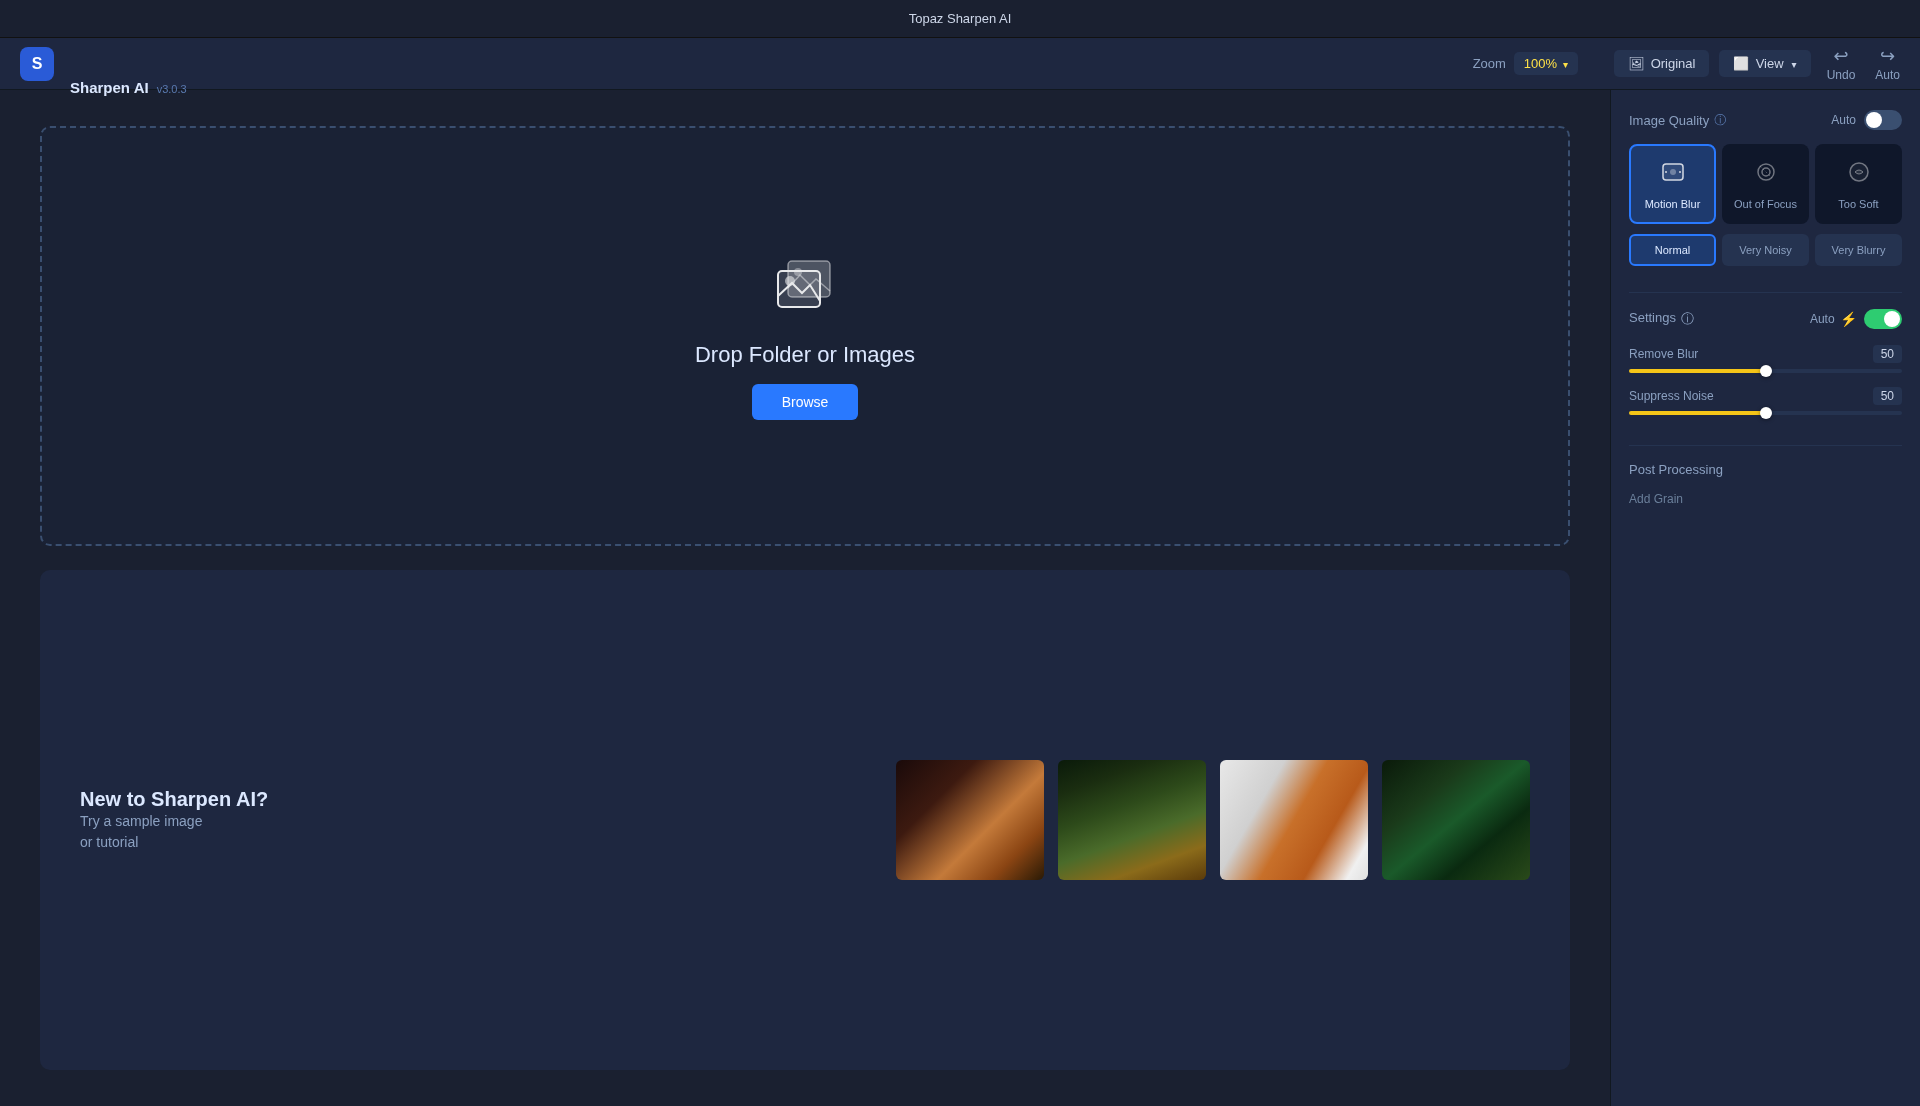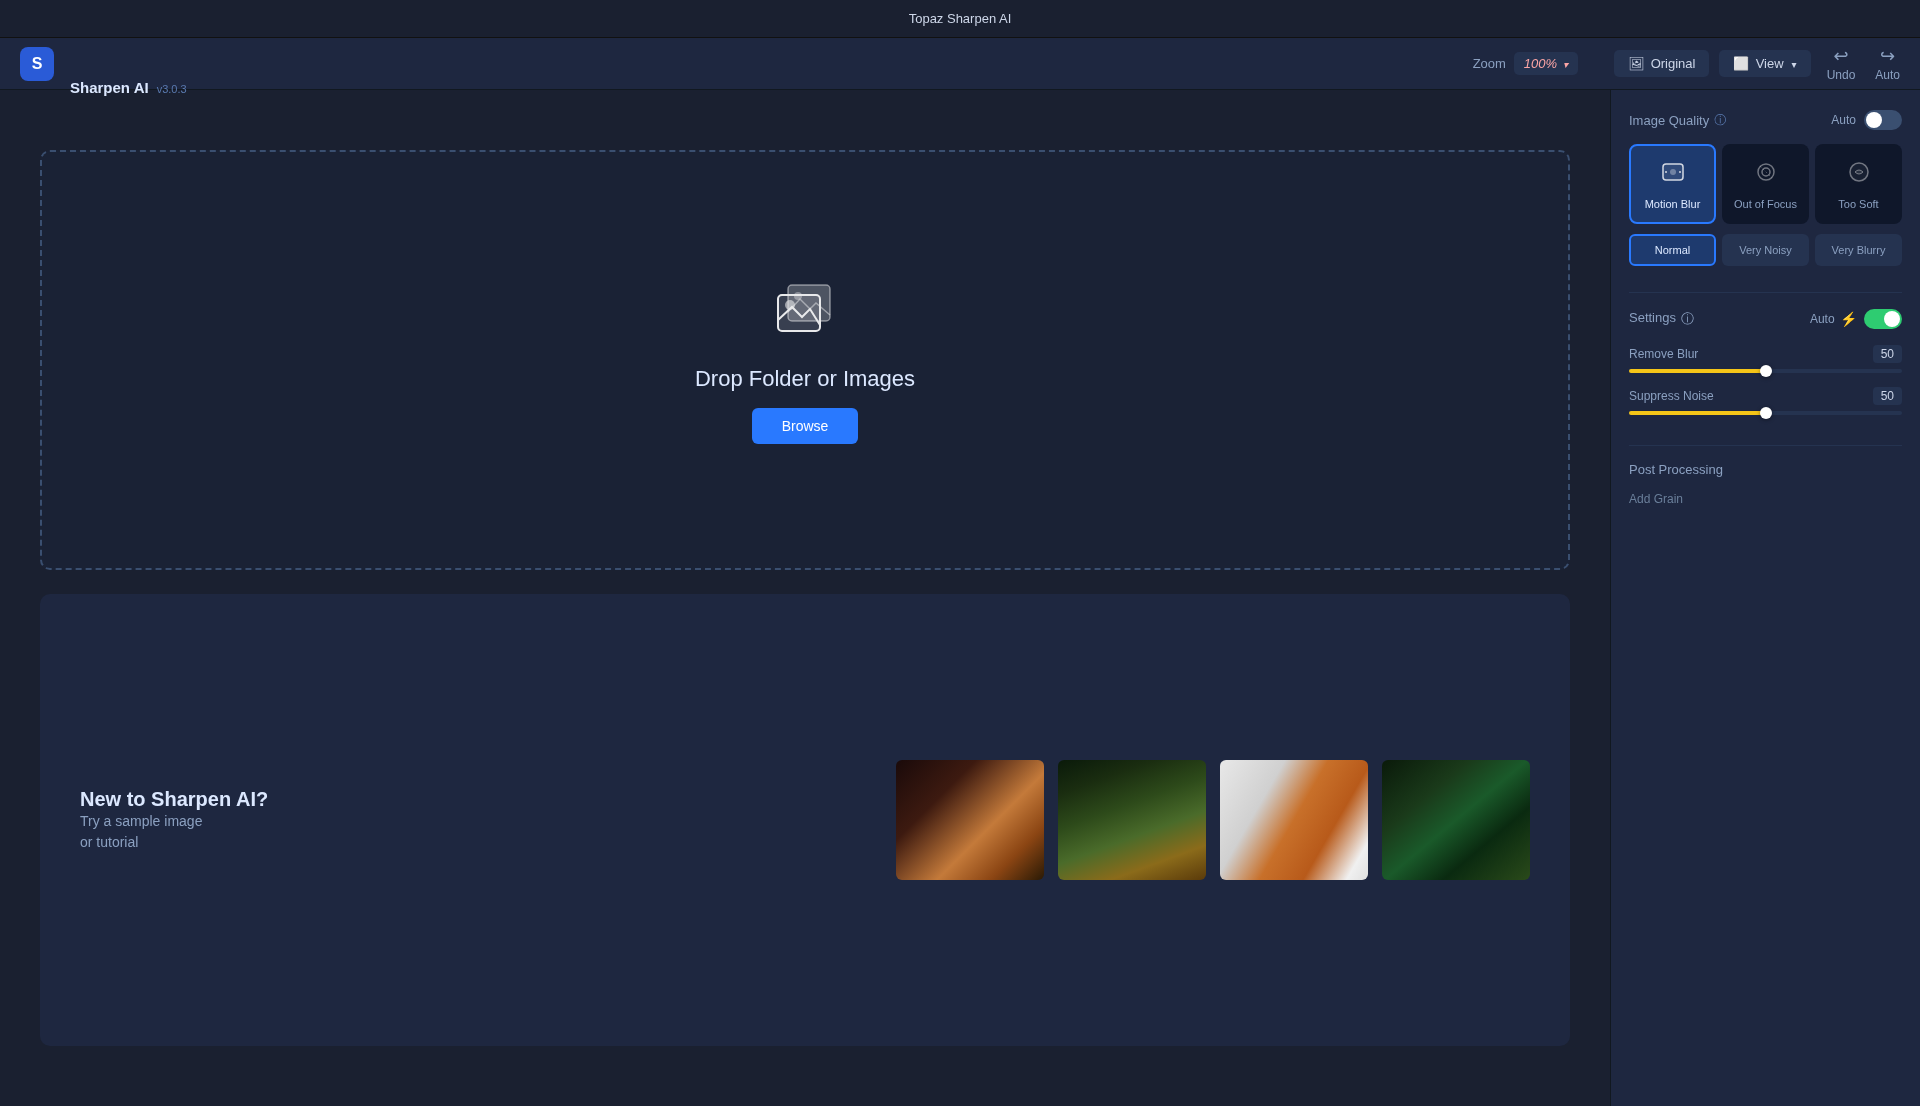--- a/index.html
+++ b/index.html
@@ -67,29 +67,28 @@
       display: flex;
       align-items: center;
       gap: 8px;
     }
     .toolbar-zoom-label {
       font-size: 13px;
       color: #8ba0c0;
     }
     .toolbar-zoom-value {
       font-size: 13px;
-      color: #fca5a5;
+      color: #fde047;
       background: #253350;
       padding: 4px 10px;
       border-radius: 5px;
       display: flex;
       align-items: center;
       gap: 4px;
       cursor: pointer;
-      font-style: italic;
     }
     .toolbar-btn {
       display: flex;
       align-items: center;
       gap: 6px;
       background: #253350;
       border: none;
       color: #cdd6e8;
       font-size: 13px;
       padding: 6px 14px;
@@ -117,21 +116,21 @@
 
     
     .main-layout {
       display: flex;
       height: calc(1106px - 38px - 52px);
     }
 
     
     .content-area {
       flex: 1;
-      padding: 60px 40px;
+      padding: 36px 40px;
       display: flex;
       flex-direction: column;
       gap: 24px;
       overflow: hidden;
     }
 
     
     .drop-zone {
       flex: 0 0 auto;
       height: 420px;

